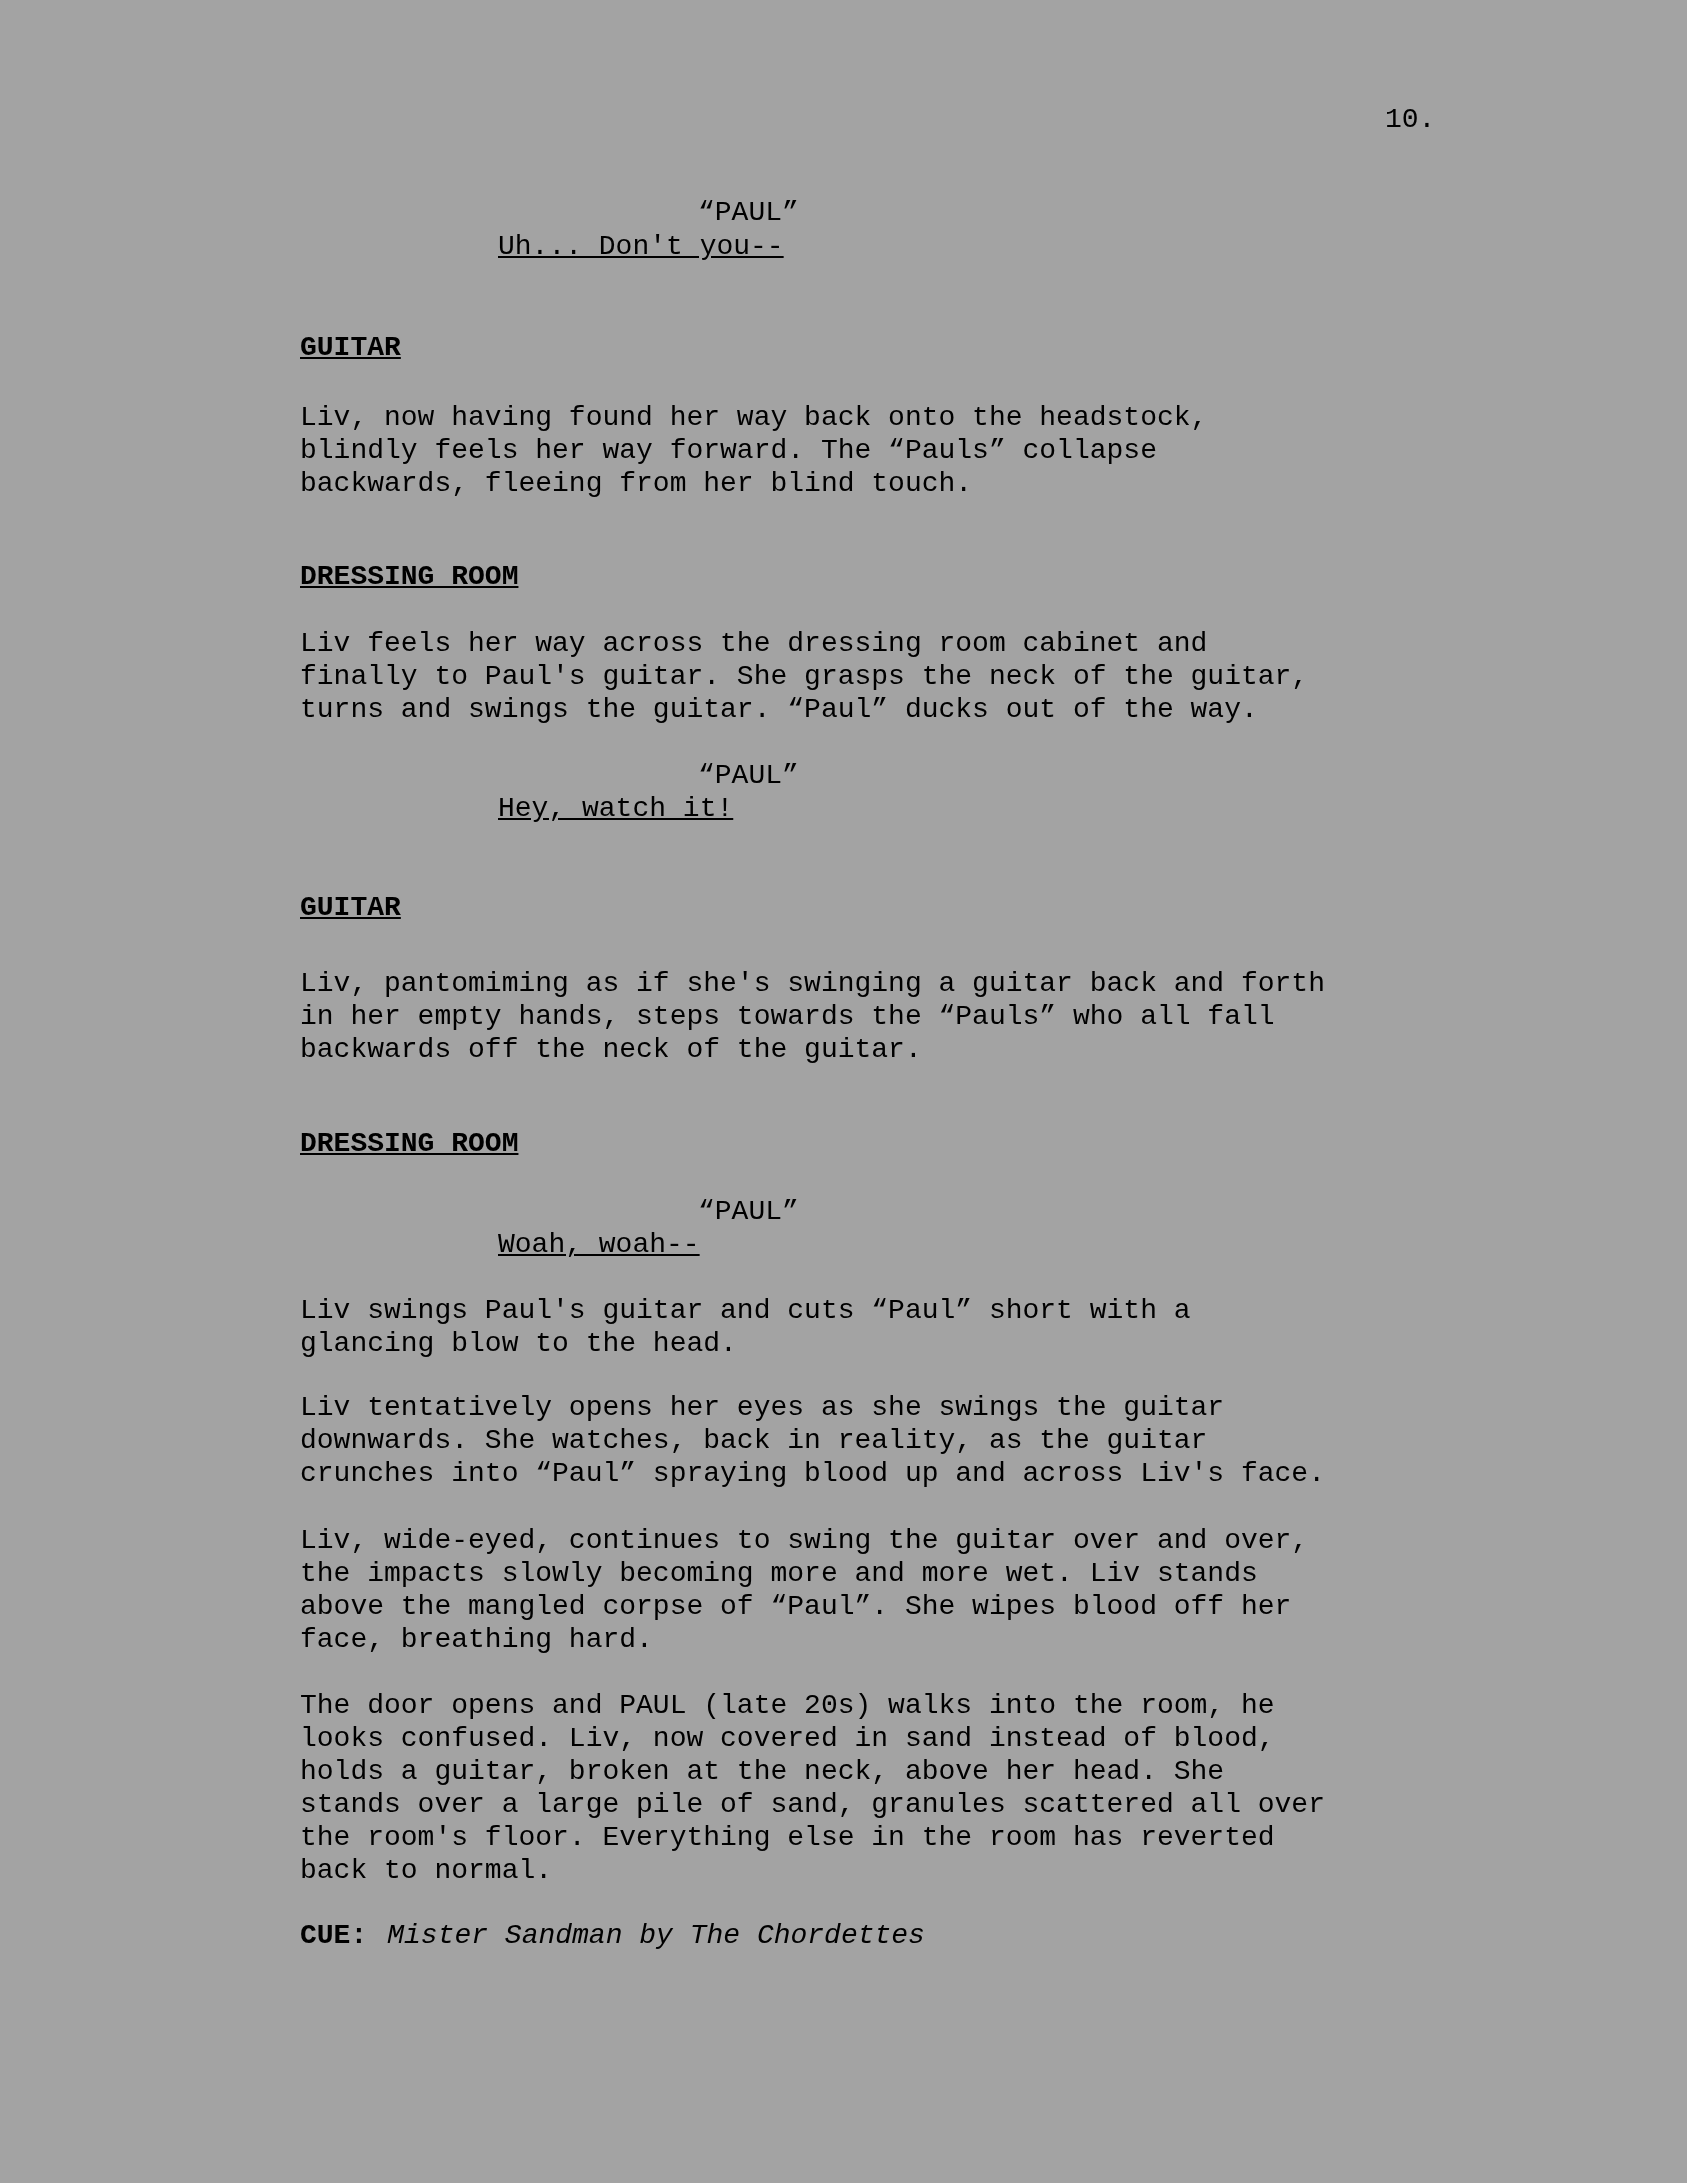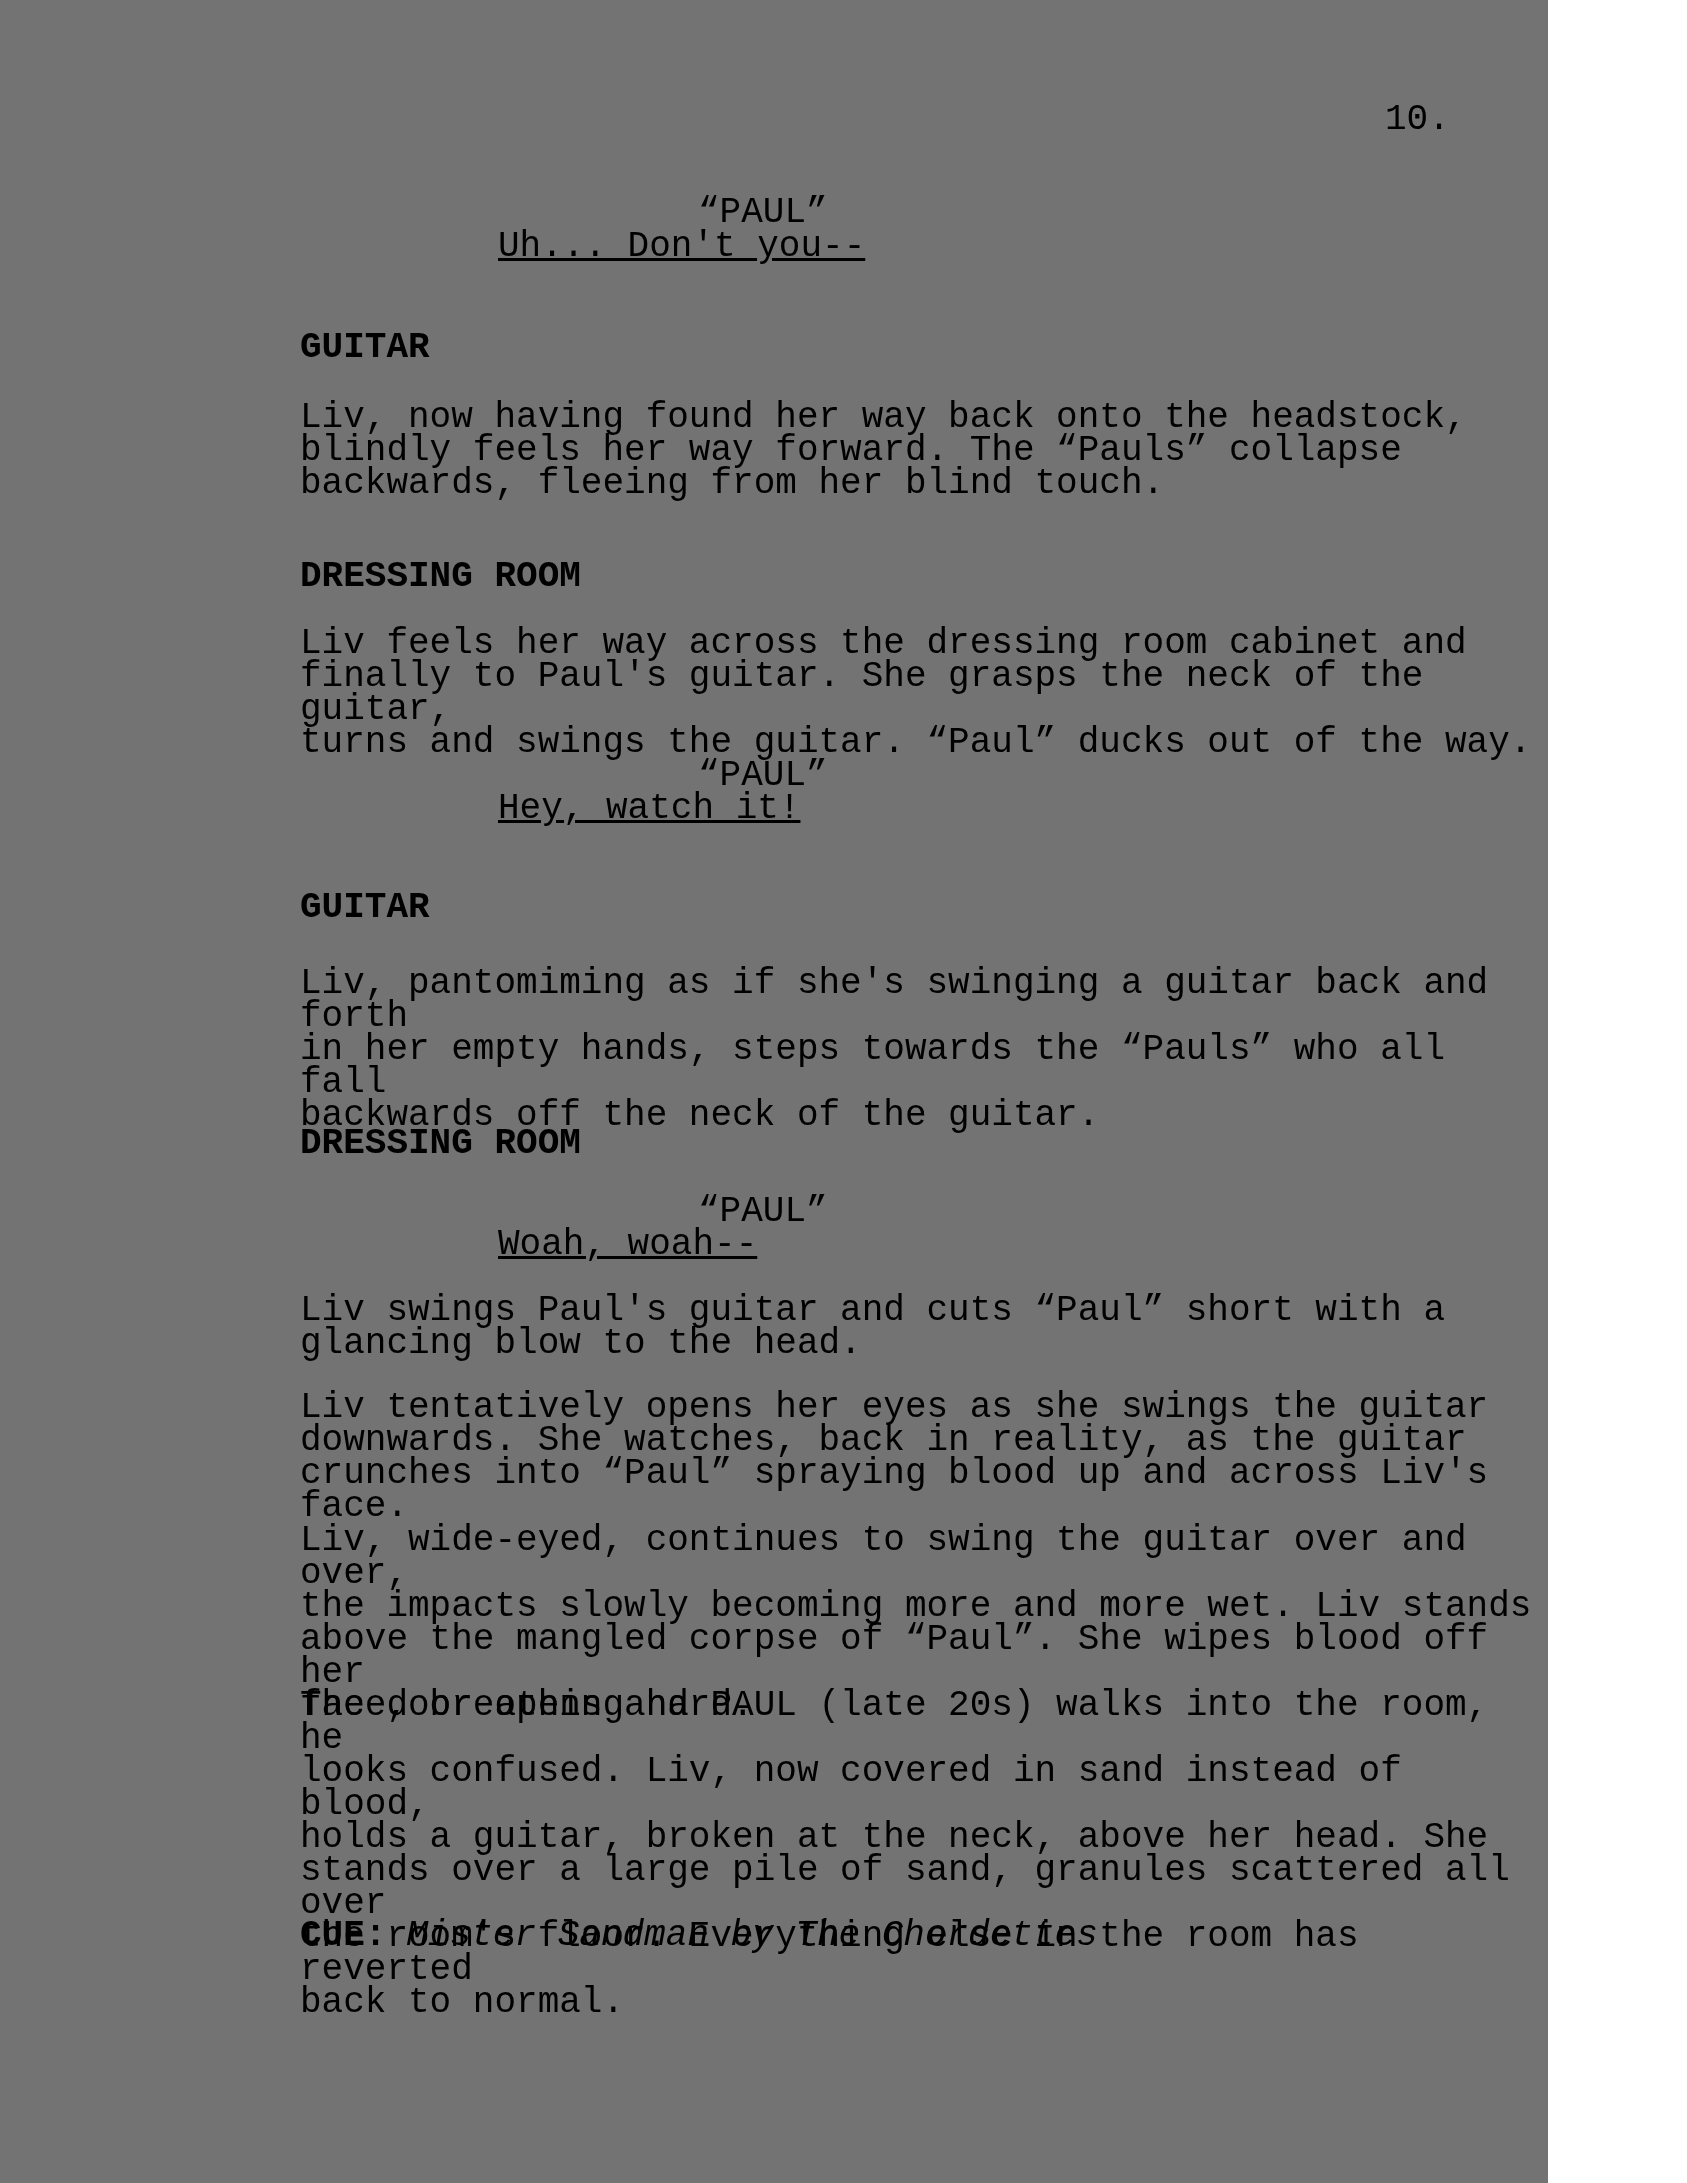--- a/index.html
+++ b/index.html
@@ -2,34 +2,34 @@
 <html style="font-size:10.6px"><head>
 <meta charset="utf-8">
 <style>
   html, body {
     margin: 0;
     padding: 0;
     background: #ffffff;
   }
   .page {
     position: relative;
-    width: 1548px;
+    width: 1687px;
     height: 2183px;
-    background: #737373;
+    background: #a3a3a3;
     color: #000000;
     font-family: "Liberation Mono", "DejaVu Sans Mono", monospace;
-    font-size: 36px;
+    font-size: 28px;
     line-height: 33px;
   }
   .abs { position: absolute; white-space: pre-line; }
   .left-margin   { left: 300px; }
   .dialogue-line { left: 498px; text-decoration: underline; }
   .char-name     { left: 698px; text-align: center; }
   .page-num      { left: 1385px; }
-  .heading { font-weight: bold; }
+  .heading { font-weight: bold; text-decoration: underline; }
   .cue-label { font-weight: bold; text-align: center; }
   .cue-song { font-style: italic; margin-left: 20px; }
 </style>
 </head>
 <body>
 
 <div class="page">
 
   <div class="abs page-num" style="top:103px">10.</div>
 

